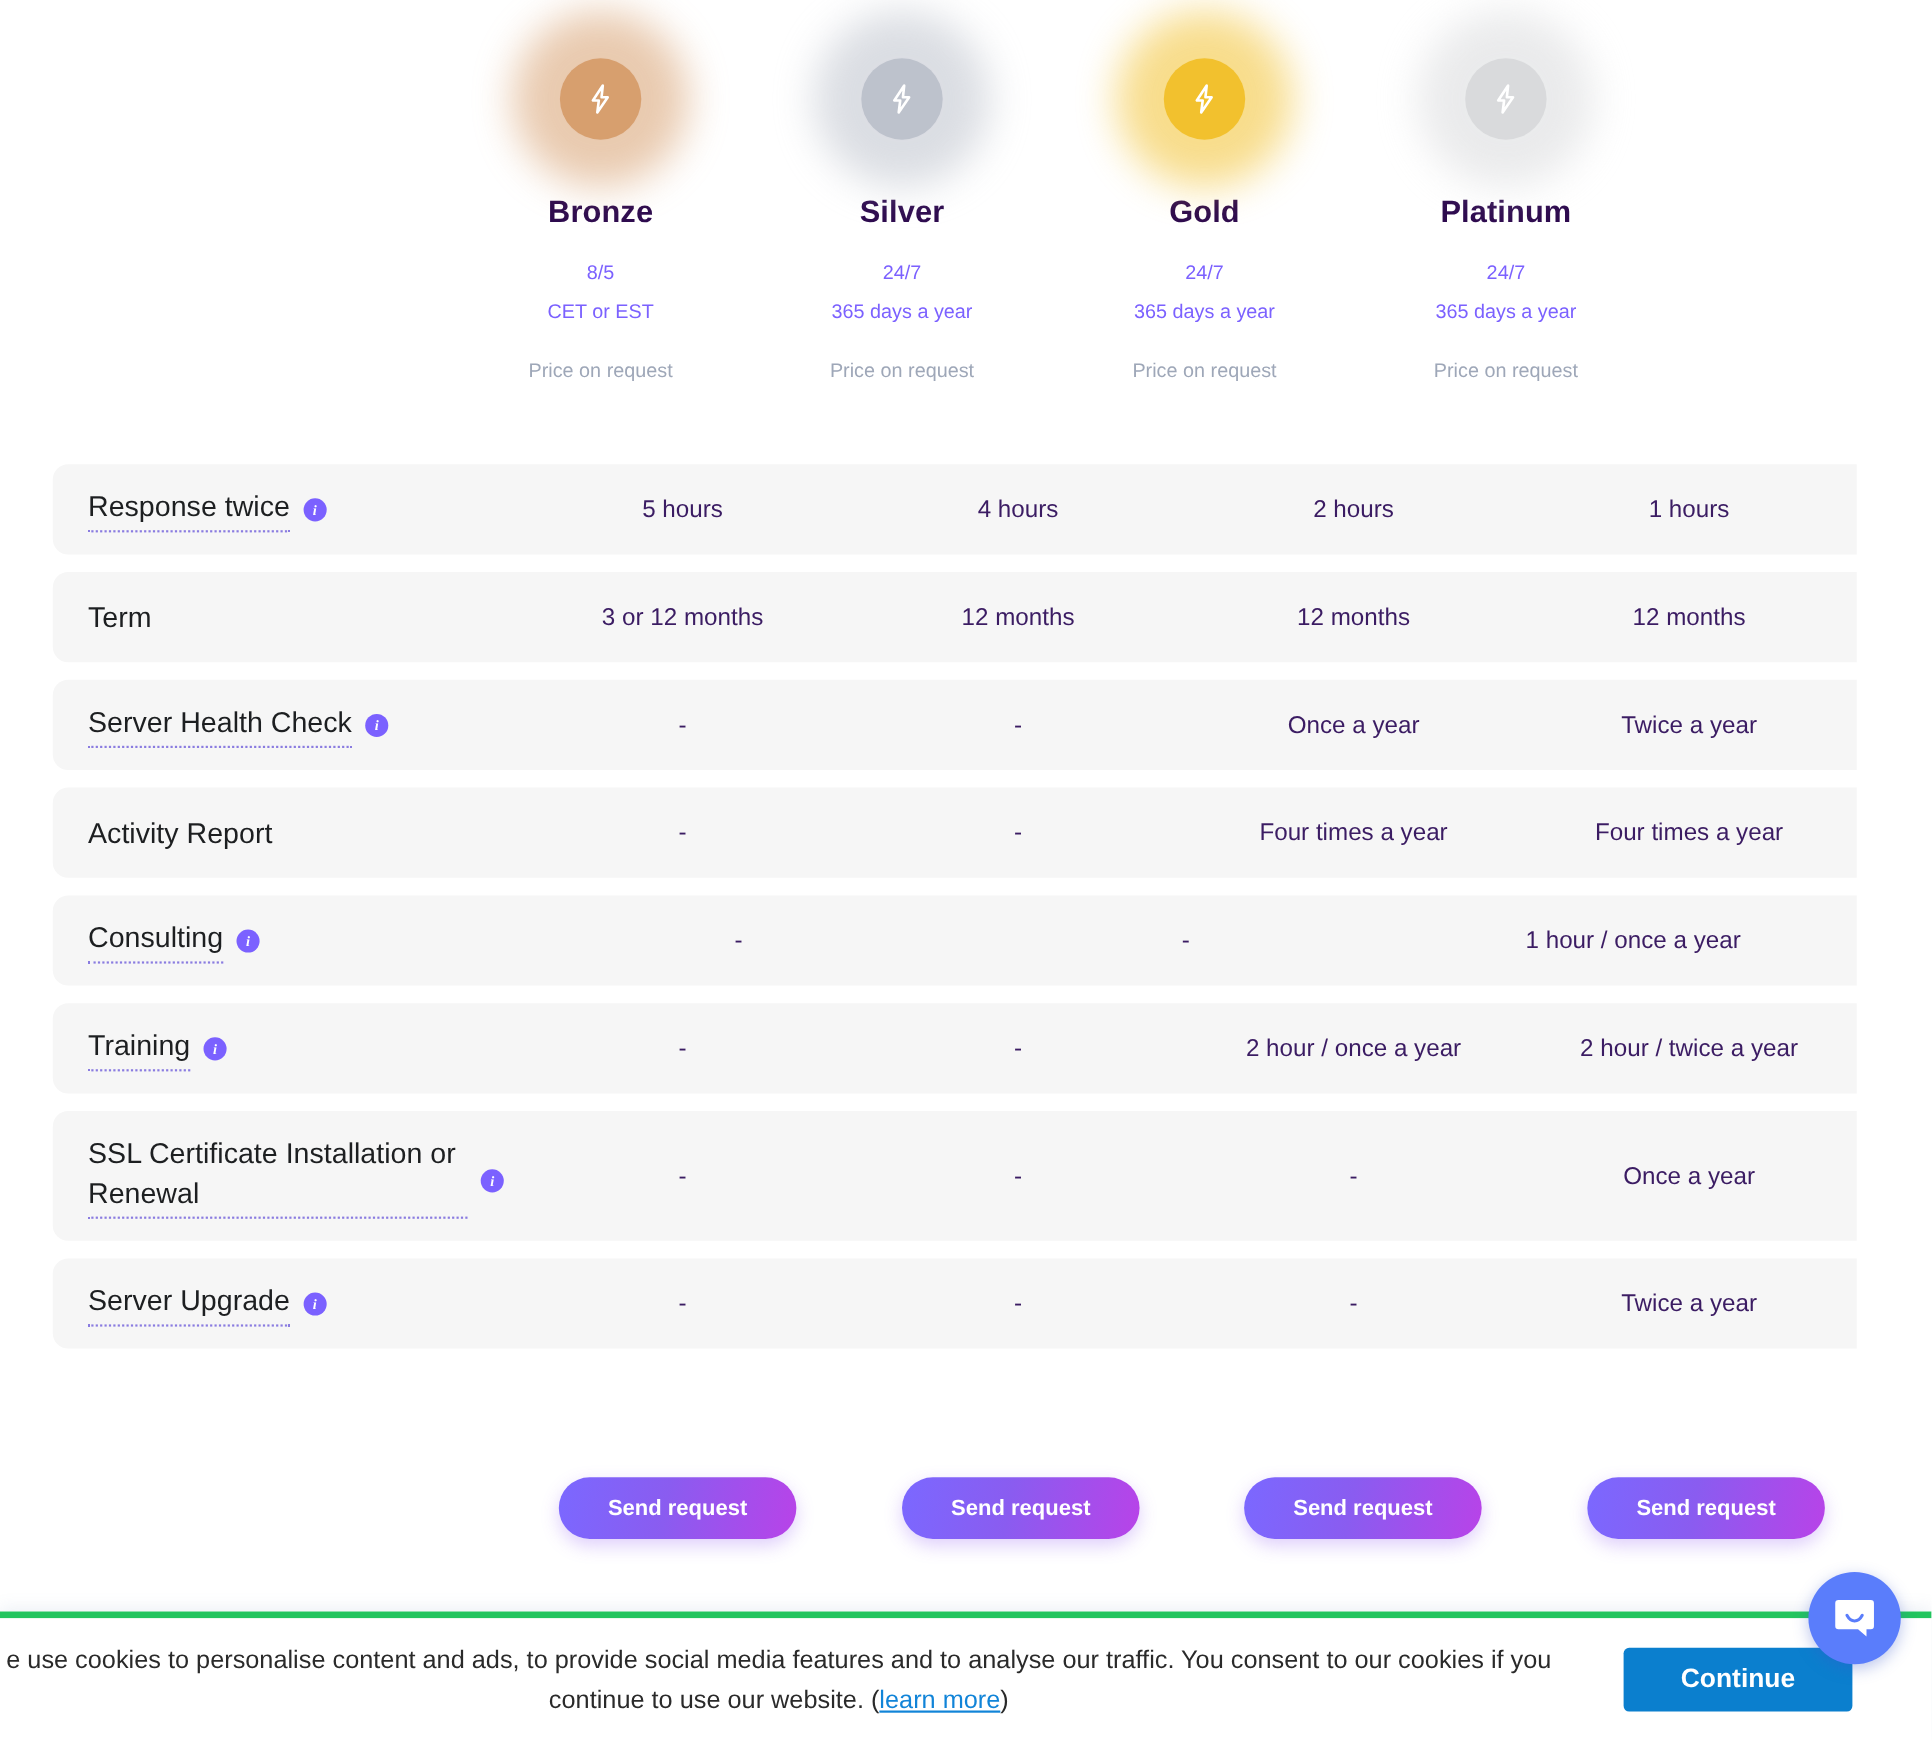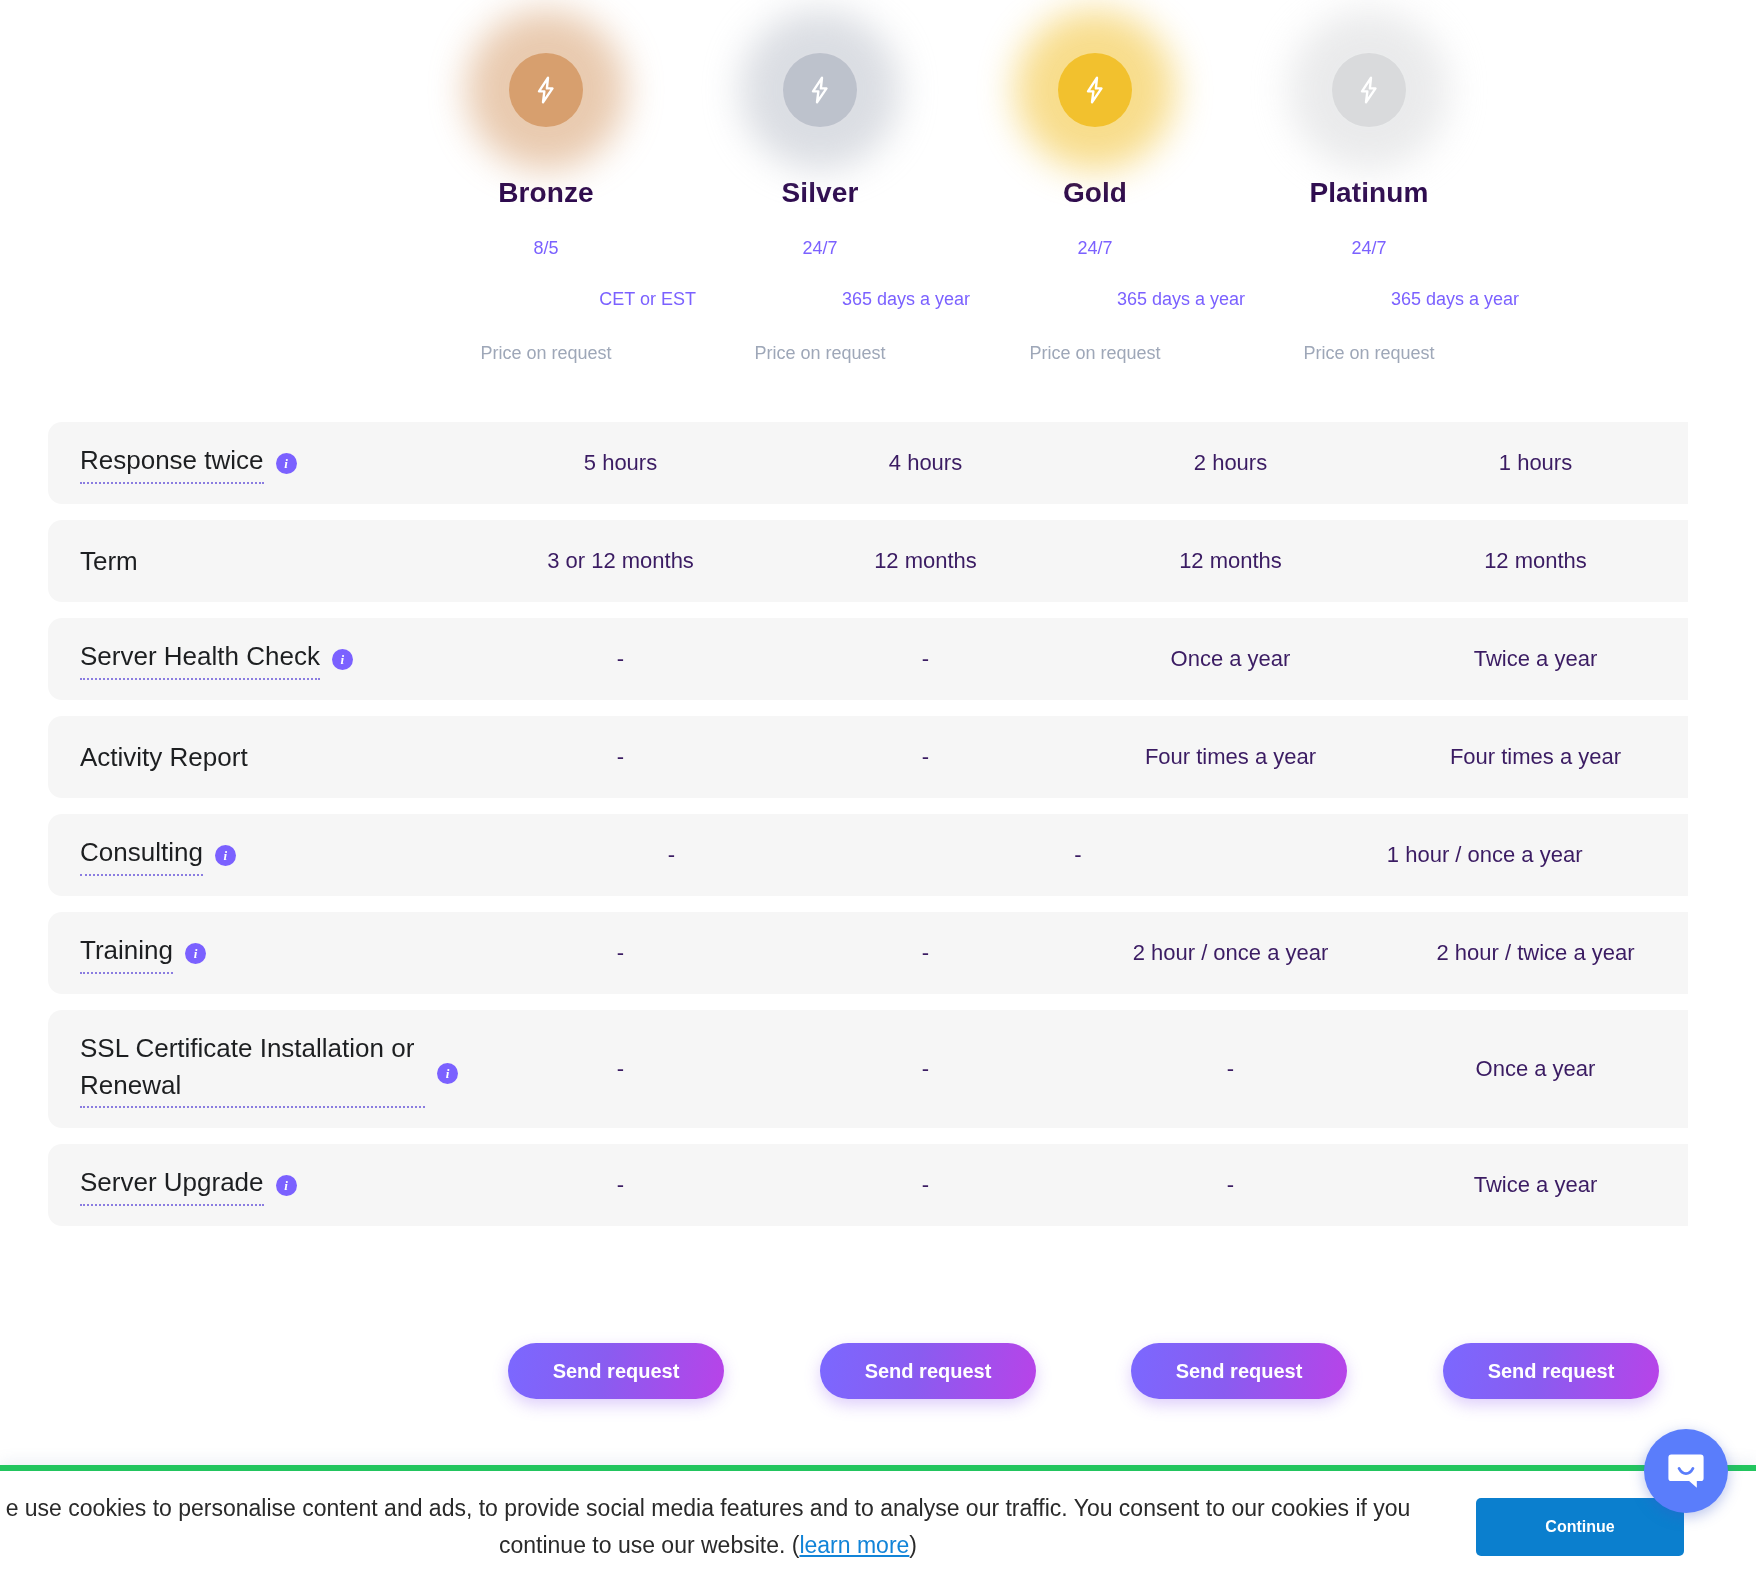--- a/index.html
+++ b/index.html
@@ -86,25 +86,24 @@
   }
 
   .plan-availability {
     margin-top: 30px;
     font-size: 18px;
     color: #7b61ff;
     line-height: 1.05;
   }
 
   .plan-coverage {
-    margin-top: 32px;
+    margin-top: 16px;
     font-size: 18px;
     color: #7b61ff;
     line-height: 1.05;
-    text-align: right;
   }
 
   .plan-price {
     margin-top: 35px;
     font-size: 18px;
     color: #9ea7b8;
     line-height: 1.05;
   }
 
   
@@ -254,21 +253,21 @@
 
   .cookie-continue {
     flex: 0 0 auto;
     margin-right: 72px;
     width: 208px;
     height: 58px;
     border: none;
     border-radius: 5px;
     background: #0b7fce;
     color: #ffffff;
-    font-size: 16px;
+    font-size: 24px;
     font-weight: bold;
     font-family: "Liberation Sans", sans-serif;
     cursor: pointer;
   }
 
   
   .chat-launcher {
     position: absolute;
     right: 28px;
     bottom: 70px;

